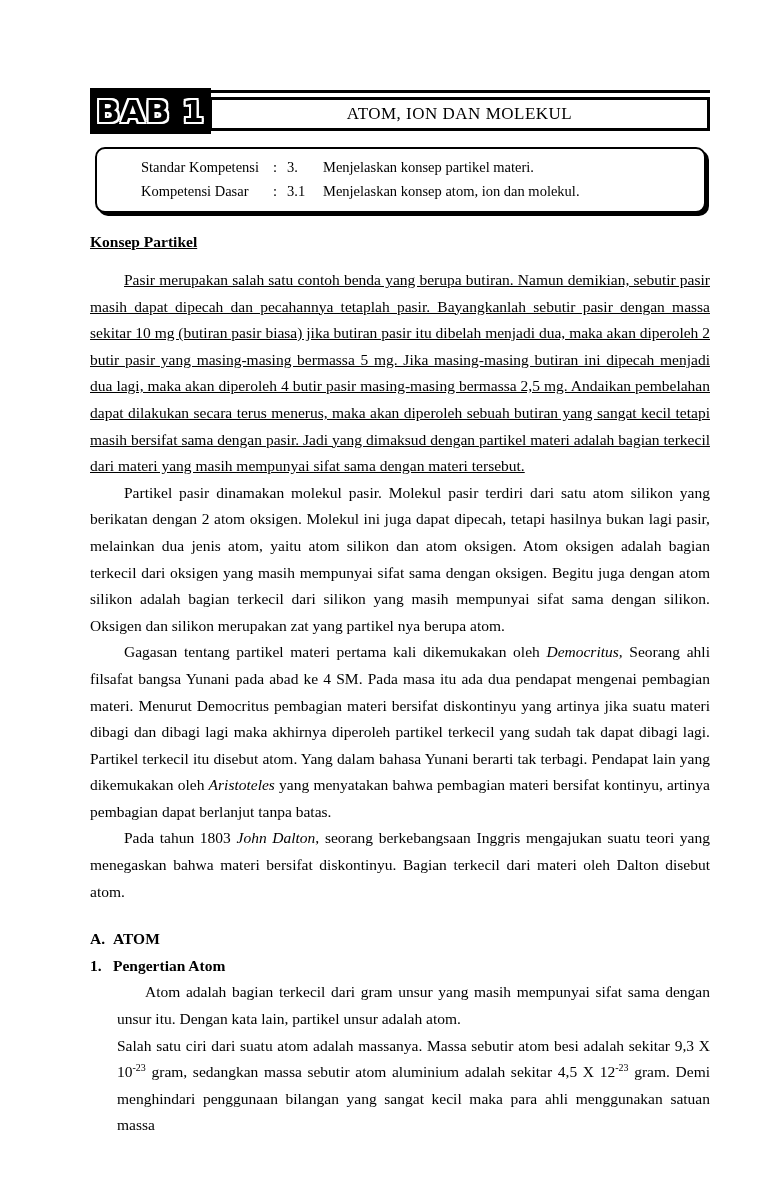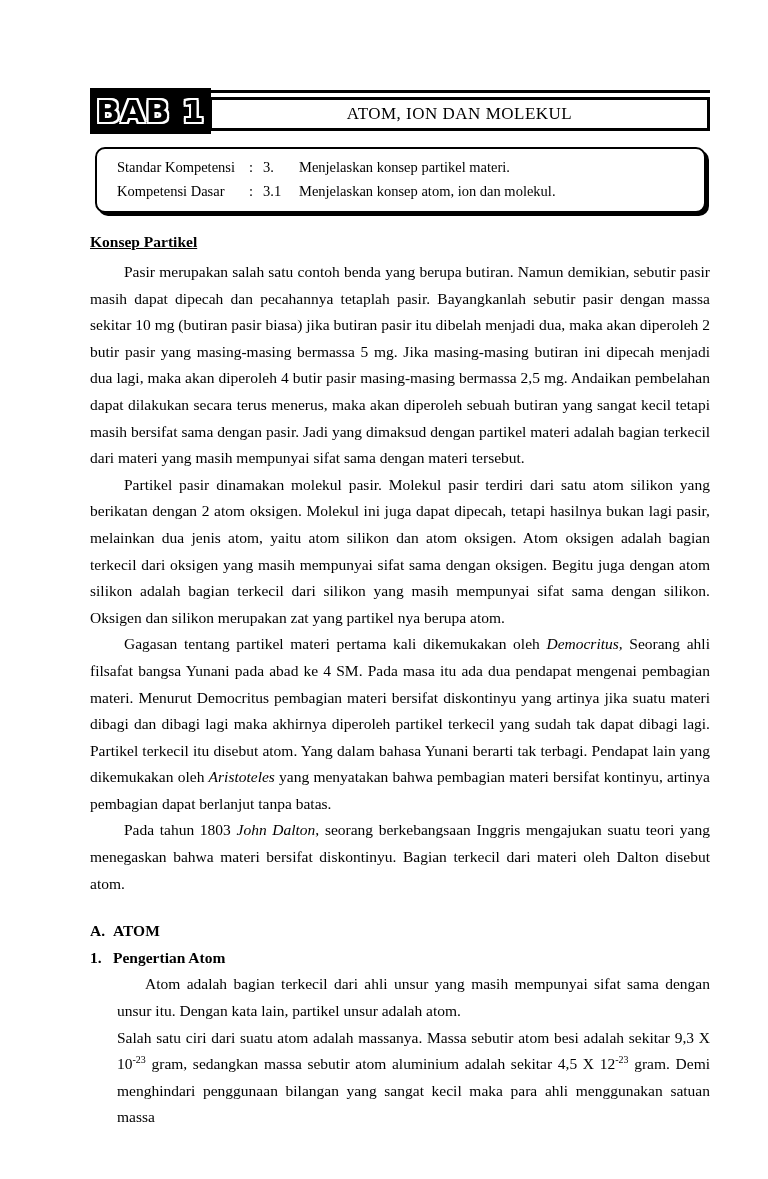--- a/index.html
+++ b/index.html
@@ -32,38 +32,38 @@
 
   
   .competency-box {
     margin: 13px 62px 0 95px;
     border: 2px solid #000; border-radius: 10px;
     box-shadow: 3px 3px 0 0 #000;
     padding: 6px 10px 8px 20px;
     background: #fff;
   }
   .comp-row { display: flex; font-size: 14.5px; line-height: 24px; }
-  .comp-label { width: 132px; flex: none; }
+  .comp-label { width: 132px; flex: none; margin-left: 24px; }
   .comp-colon { width: 14px; flex: none; }
   .comp-num   { width: 36px; flex: none; }
   .comp-text  { flex: 1; }
 
   
   .section-heading {
     margin: 16px 58px 0 90px;
     font-size: 15.5px; font-weight: bold; line-height: 26px;
   }
   .section-heading .u { text-decoration: underline; }
 
   .para {
     margin: 0 58px 0 90px;
     font-size: 15.5px; line-height: 26.6px;
     text-align: justify;
   }
-  .para.first { margin-top: 4px; }
+  .para.first { margin-top: 12px; text-decoration: underline; }
   .indent { text-indent: 34px; }
 
   .atom-heading, .sub-heading {
     margin: 0 58px 0 90px;
     font-size: 15.5px; font-weight: bold; line-height: 26.6px;
     display: flex;
   }
   .atom-heading { margin-top: 21px; }
   .h-label { width: 23px; flex: none; }
 
@@ -121,18 +121,18 @@
     <span class="h-label">A.</span>
     <span class="h-title">ATOM</span>
   </div>
 
   <div class="sub-heading">
     <span class="h-label">1.</span>
     <span class="h-title">Pengertian Atom</span>
   </div>
 
   <div class="subsection">
-    <p class="para indent2">Atom adalah bagian terkecil dari ahli unsur yang masih mempunyai sifat sama dengan unsur itu. Dengan kata lain, partikel unsur adalah atom.</p>
+    <p class="para indent2">Atom adalah bagian terkecil dari gram unsur yang masih mempunyai sifat sama dengan unsur itu. Dengan kata lain, partikel unsur adalah atom.</p>
 
     <p class="para"><span>Salah satu ciri dari suatu atom adalah massanya. Massa sebutir atom besi adalah sekitar 9,3 X 10</span><sup>-23</sup><span> gram, sedangkan massa sebutir atom aluminium adalah sekitar 4,5 X 12</span><sup>-23</sup><span> gram. Demi menghindari penggunaan bilangan yang sangat kecil maka para ahli menggunakan satuan massa</span></p>
   </div>
 
 </div>
 
 </body></html>

